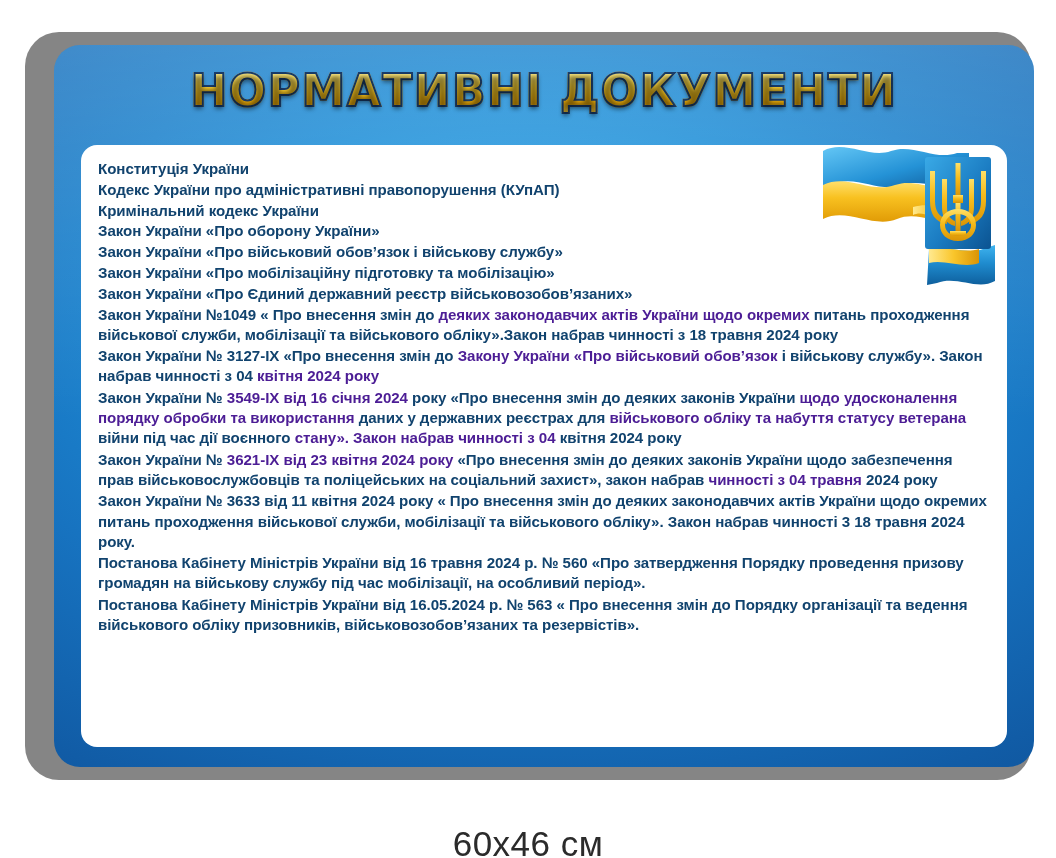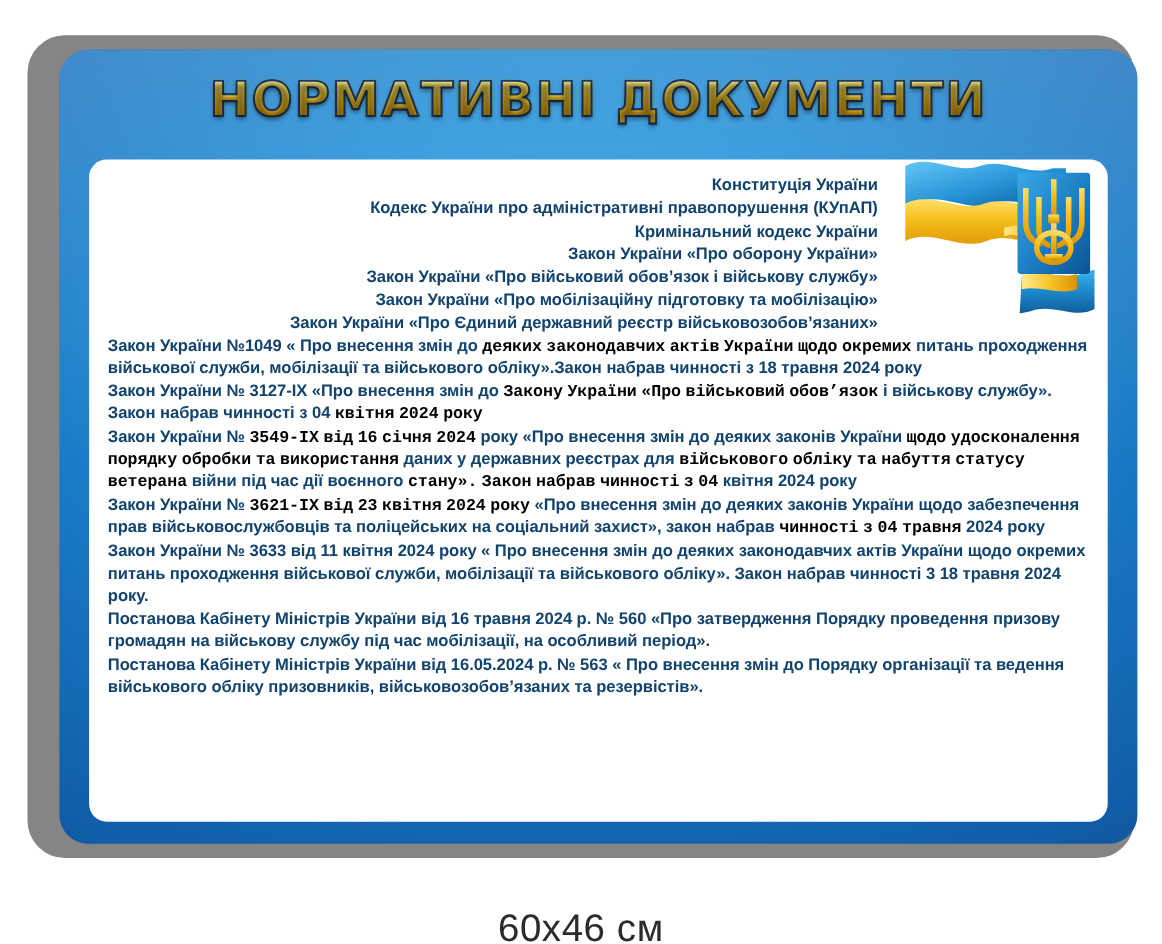--- a/index.html
+++ b/index.html
@@ -131,27 +131,25 @@
   }
   .doc-entry {
     margin: 0 0 0.5px 0;
     text-align: left;
   }
   .doc-entry.para {
     margin-bottom: 1px;
   }
   
   .faded {
-    color: #000000;
-    font-family: Liberation Mono, monospace;
+    color: #4c1d95;
   }
   
   .short {
     max-width: 700px;
-    text-align: right;
   }
 
   
   #size-caption {
     position: absolute;
     left: 0;
     top: 795px;
     width: 1056px;
     text-align: center;
     font-size: 35px;

